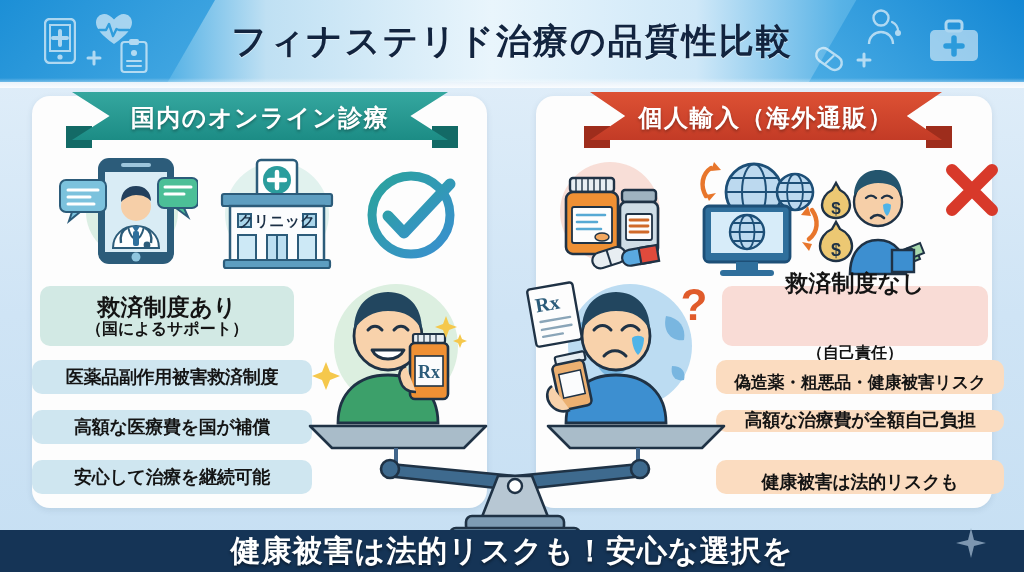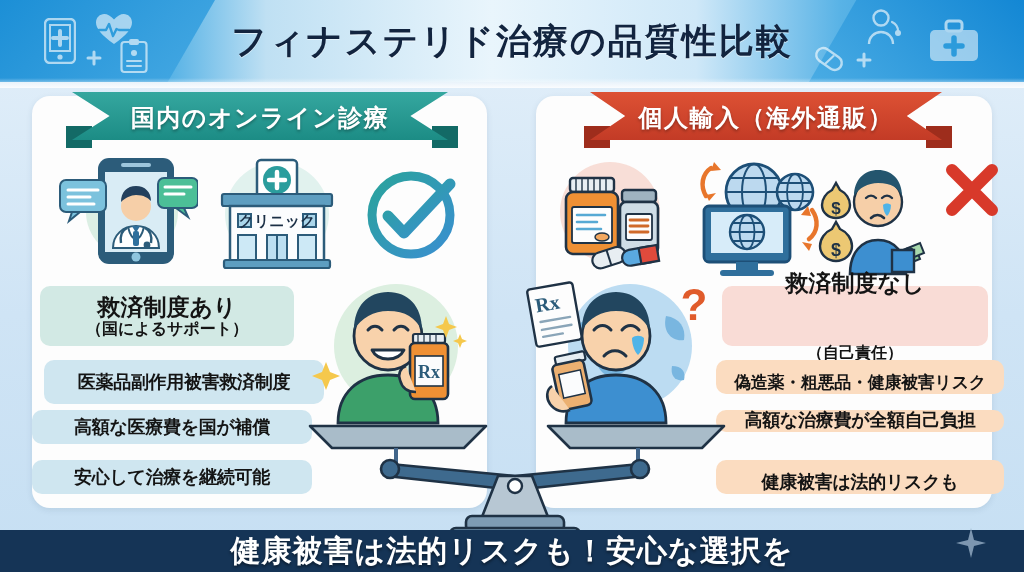--- a/index.html
+++ b/index.html
@@ -274,21 +274,21 @@
   <div class="abs" style="left:944px;top:162px;">
     <svg width="56" height="56" viewBox="0 0 56 56">
       <path d="M8 8L48 48M48 8L8 48" stroke="#d8392a" stroke-width="12" stroke-linecap="round"></path>
     </svg>
   </div>
 
   <div class="pill pill-hdr tealbg" style="left:40px;top:286px;width:254px;height:60px;">
     <span>救済制度あり</span>
     <span class="sub">（国によるサポート）</span>
   </div>
-  <div class="pill pill-row bluebg" style="left:44px;top:360px;width:280px;height:44px;">
+  <div class="pill pill-row bluebg" style="left:32px;top:360px;width:280px;height:34px;">
     <span>医薬品副作用被害救済制度</span>
   </div>
   <div class="pill pill-row bluebg" style="left:32px;top:410px;width:280px;height:34px;">
     <span>高額な医療費を国が補償</span>
   </div>
   <div class="pill pill-row bluebg" style="left:32px;top:460px;width:280px;height:34px;">
     <span>安心して治療を継続可能</span>
   </div>
 
   <div class="pill pill-hdr pinkbg" style="left:722px;top:286px;width:266px;height:60px;gap:48px;">

